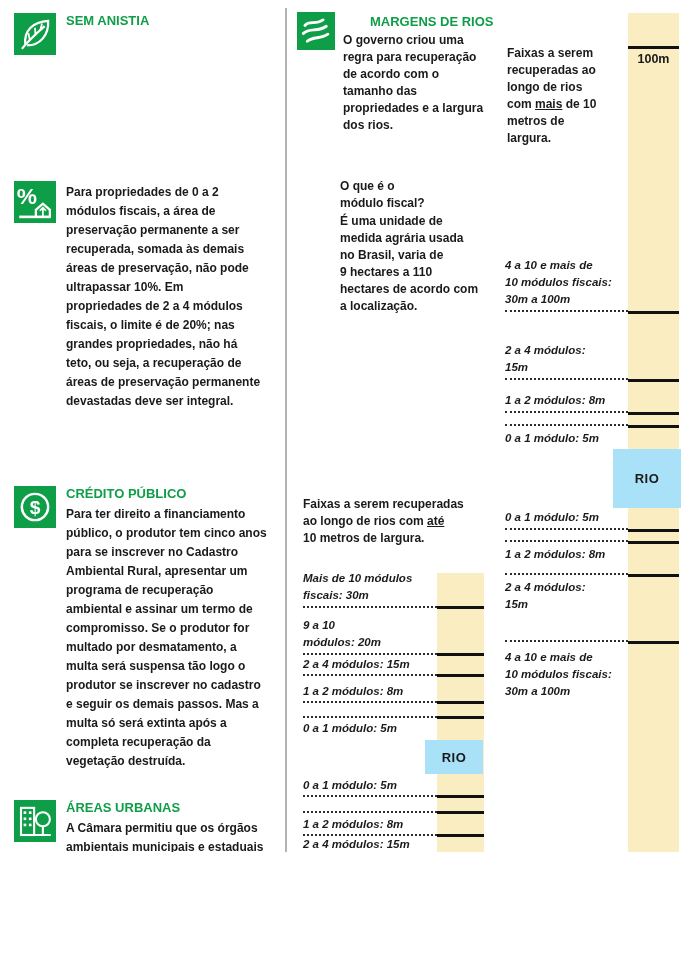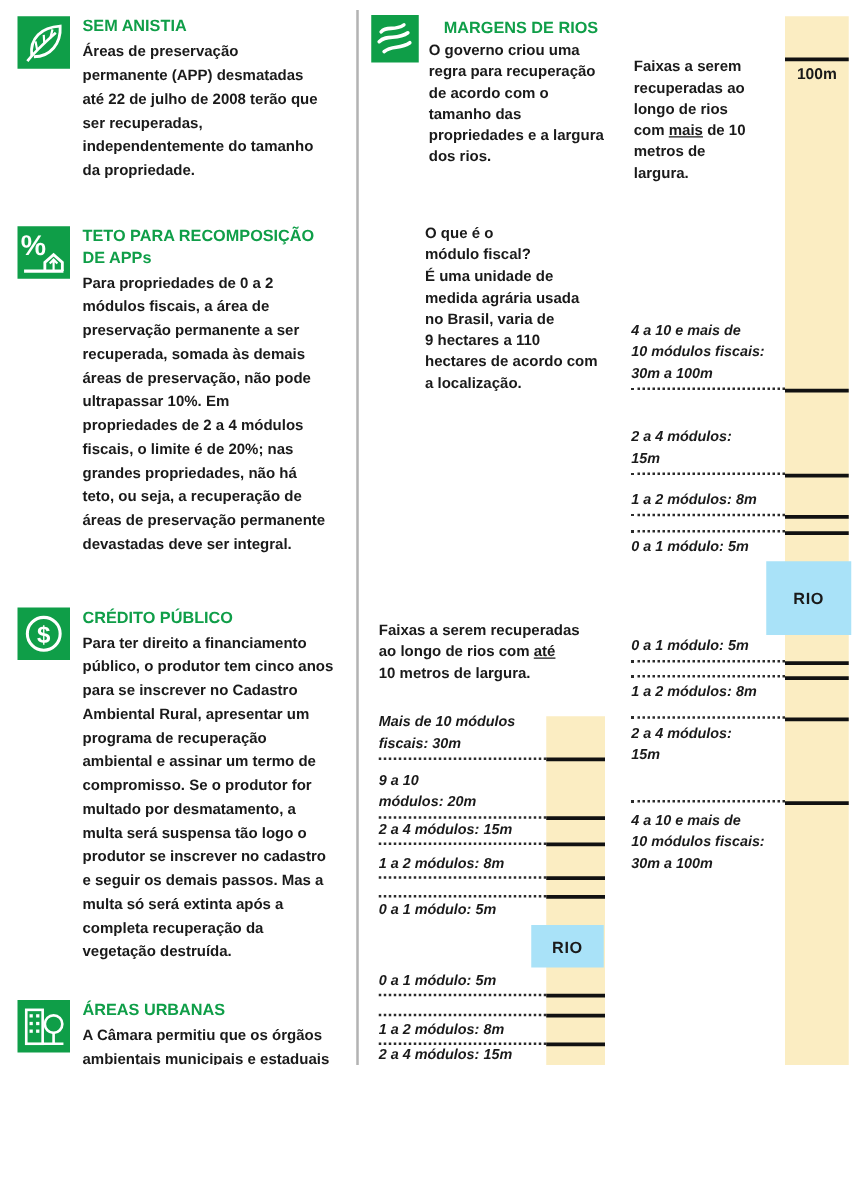--- a/index.html
+++ b/index.html
@@ -35,41 +35,33 @@
   <div class="section" style="top:12px;">
     <div class="icon-box">
         <svg viewBox="0 0 48 48">
           <path d="M13 36 C11 20 22 10 39 9 C40 25 30 37 15 37" fill="none" stroke="#fff" stroke-width="2.6"></path>
           <path d="M9 41 C16 32 26 23 35 15" fill="none" stroke="#fff" stroke-width="2.4"></path>
           <path d="M18 31 L16.5 23 M24.5 25 L24 17 M30 20 L32 12" fill="none" stroke="#fff" stroke-width="2"></path>
         </svg>
       </div>
     <div class="sec-text">
       <div class="sec-title">SEM ANISTIA</div>
-      <div class="sec-body">Áreas de preservação
-permanente (APP) desmatadas
-até 22 de julho de 2008 terão que
-ser recuperadas,
-independentemente do tamanho
-da propriedade.</div>
     </div>
   </div>
 
   <div class="section" style="top:180px;">
     <div class="icon-box">
         <svg viewBox="0 0 48 48">
           <text x="3" y="26" font-size="26" font-weight="bold" fill="#fff" font-family="Liberation Sans,sans-serif">%</text>
           <path d="M6 41 H42" stroke="#fff" stroke-width="3" fill="none"></path>
           <path d="M25 41 V33 L33 26 L41 33 V41" fill="none" stroke="#fff" stroke-width="2.6"></path>
           <path d="M33 40 V31 M29.5 34 L33 30.5 L36.5 34" fill="none" stroke="#fff" stroke-width="2"></path>
         </svg>
       </div>
     <div class="sec-text">
-      <div class="sec-title">TETO PARA RECOMPOSIÇÃO
-DE APPs</div>
       <div class="sec-body">Para propriedades de 0 a 2
 módulos fiscais, a área de
 preservação permanente a ser
 recuperada, somada às demais
 áreas de preservação, não pode
 ultrapassar 10%. Em
 propriedades de 2 a 4 módulos
 fiscais, o limite é de 20%; nas
 grandes propriedades, não há
 teto, ou seja, a recuperação de
@@ -132,21 +124,21 @@
 
   <div class="divider" style="left:285px;top:8px;height:933px;"></div>
 
   <div class="icon-box r-abs" style="left:297px;top:12px;width:38px;height:38px;">
       <svg viewBox="0 0 48 48">
         <path d="M10 17 C16 10 23 17 33 10" fill="none" stroke="#fff" stroke-width="3.6" stroke-linecap="round"></path>
         <path d="M8 27 C16 19 26 26 37 18" fill="none" stroke="#fff" stroke-width="3.6" stroke-linecap="round"></path>
         <path d="M13 37 C21 30 29 35 39 28" fill="none" stroke="#fff" stroke-width="3.6" stroke-linecap="round"></path>
       </svg>
     </div>
-  <div class="r-abs rivers-title" style="left:328px;top:13px;padding-left:27px;">MARGENS DE RIOS</div>
+  <div class="r-abs rivers-title" style="left:343px;top:13px;padding-left:27px;">MARGENS DE RIOS</div>
   <div class="r-abs module" style="left:340px;top:178px;">O que é o
 módulo fiscal?</div>
 
   <div class="r-abs intro" style="left:343px;top:32px;">O governo criou uma
 regra para recuperação
 de acordo com o
 tamanho das
 propriedades e a largura
 dos rios.</div>
   <div class="r-abs module" style="left:340px;top:213px;">É uma unidade de

